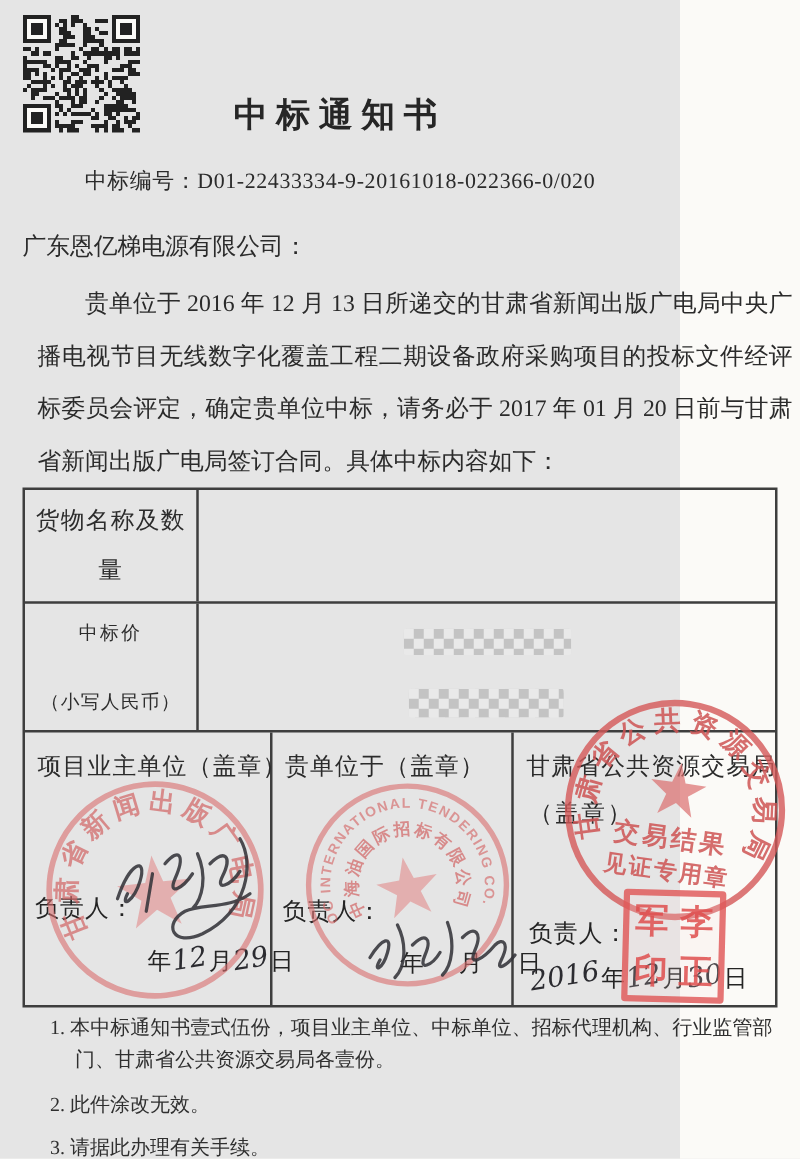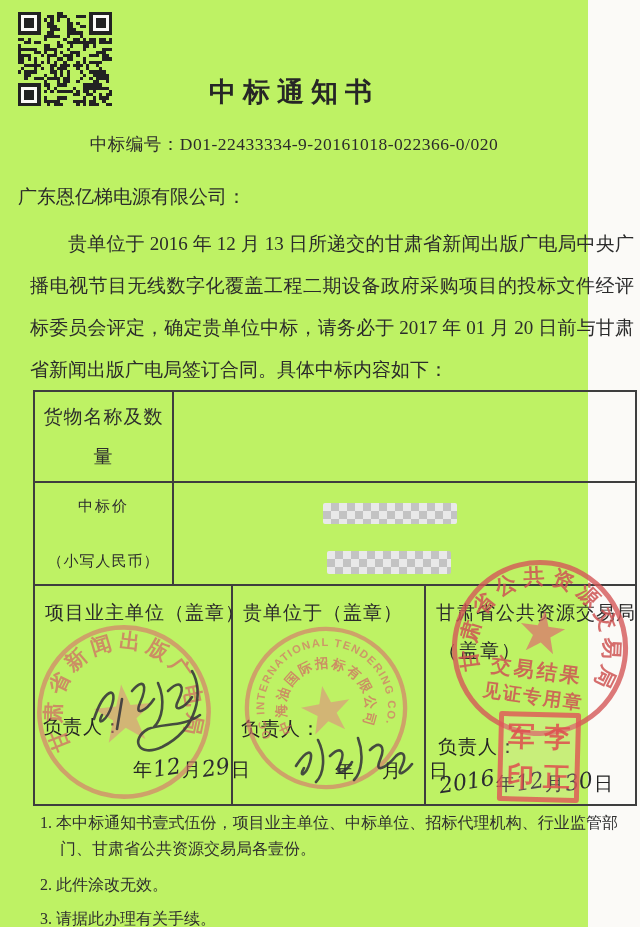--- a/index.html
+++ b/index.html
@@ -3,42 +3,42 @@
 <meta charset="utf-8">
 <style>
   html,body{margin:0;padding:0;}
   body{
     width:640px;height:927px;overflow:hidden;
     background:#fbfaf7;
     font-family:"Liberation Serif","DejaVu Serif",serif;
     color:#2d2d2d;
     -webkit-font-smoothing:antialiased;
   }
-  .page{position:relative;width:588px;height:927px;background:#bef264;}
+  .page{position:relative;width:544px;height:927px;background:#e5e5e5;}
 
   
   .qr{position:absolute;left:18px;top:12px;width:94px;height:94px;}
   .qr svg{width:100%;height:100%;shape-rendering:crispEdges;fill:#222;}
   .doc-title{
     position:absolute;top:74px;left:0;width:100%;
     text-align:center;font-size:27px;font-weight:bold;letter-spacing:7px;color:#262626;
   }
   .bid-line{
     position:absolute;top:132px;left:0;width:100%;
     text-align:center;font-size:17.5px;color:#2b2b2b;letter-spacing:.5px;
   }
   .addressee{position:absolute;top:184px;left:18px;font-size:19px;color:#2b2b2b;}
   .body-par{
     position:absolute;top:223px;left:18px;width:604px;
     font-size:19px;line-height:42px;text-align:justify;text-indent:2em;color:#2b2b2b;margin-left:12px;
   }
 
   
   .award-table{
-    position:absolute;top:390px;left:33px;width:604px;
+    position:absolute;top:390px;left:18px;width:604px;
     border:2px solid #3e3e3e;box-sizing:border-box;background:transparent;
   }
   .t-row{display:grid;box-sizing:border-box;}
   .t-row1{grid-template-columns:139px 1fr;height:91px;border-bottom:2px solid #3e3e3e;}
   .t-row2{grid-template-columns:139px 1fr;height:103px;border-bottom:2px solid #3e3e3e;}
   .t-row3{grid-template-columns:198px 193px 1fr;height:218px;}
   .t-cell{box-sizing:border-box;position:relative;}
   .b-right{border-right:2px solid #3e3e3e;}
   .cell-center{display:flex;flex-direction:column;align-items:center;justify-content:center;}
   .goods-label{width:128px;text-align:center;font-size:19px;line-height:40px;letter-spacing:1px;}

